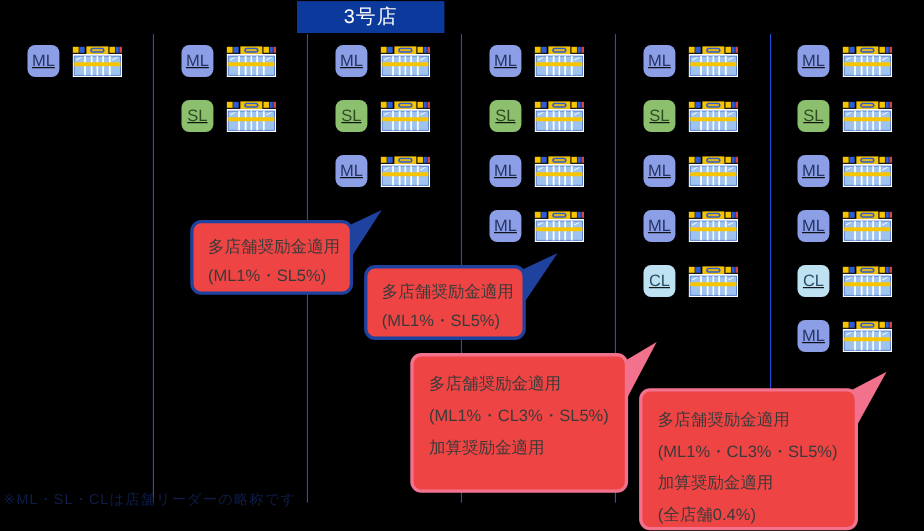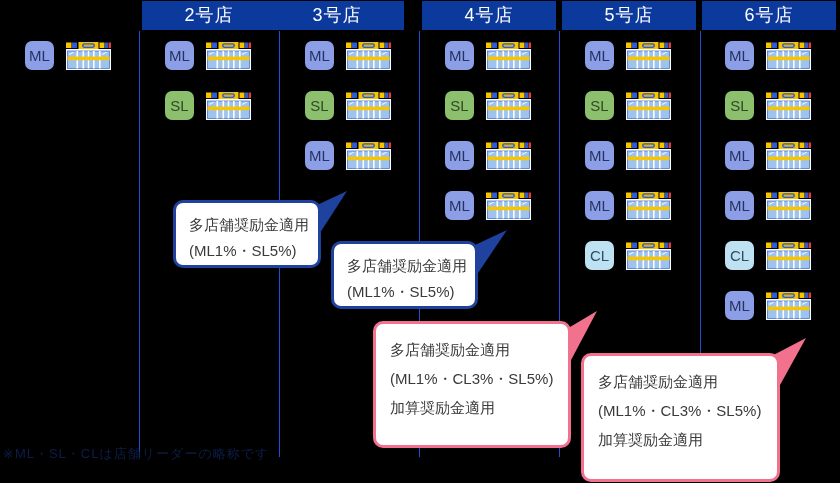--- a/index.html
+++ b/index.html
@@ -8,30 +8,30 @@
     font-family:"Liberation Sans","DejaVu Sans",sans-serif;
   }
   
   .vline{position:absolute;top:31px;height:426px;width:1px;background:#1e4fd6;z-index:0;}
   
   .col-header{
     position:absolute;top:1px;height:29px;width:134px;background:#0c3a9c;color:#ffffff;
     font-size:18px;line-height:29px;text-align:center;z-index:1;letter-spacing:1px;
   }
   
-  .badge-col{position:absolute;top:41px;width:134px;z-index:1;}
+  .badge-col{position:absolute;top:41px;width:134px;z-index:1;text-decoration:underline;}
   .brow{height:29px;margin-bottom:21px;display:flex;align-items:center;}
   .badge{
     display:inline-flex;width:29px;height:29px;margin-left:25px;border-radius:7px;
     align-items:center;justify-content:center;font-size:15px;flex:0 0 auto;
   }
   .store-icon{display:inline-block;width:45px;height:28px;margin-left:12px;flex:0 0 auto;}
   
   .callout{
-    position:absolute;z-index:3;background:#ffffff;border-radius:10px;
+    position:absolute;z-index:3;background:#ef4444;border-radius:10px;
     color:#3a3a3a;font-size:15px;box-sizing:border-box;
   }
   .callout.blue{border:3px solid #1f429f;}
   .callout.pink{border:3px solid #f2728e;}
   .callout.small{padding:9px 0 0 13px;line-height:26px;}
   .callout.large{padding:11px 0 0 14px;line-height:29px;}
   .cline{white-space:nowrap;}
   .pointer-layer{position:absolute;left:0;top:0;z-index:2;pointer-events:none;}
   .footnote{
     position:absolute;left:3px;top:445px;z-index:1;font-size:13px;color:#0e1d4a;letter-spacing:1px;white-space:nowrap;
@@ -41,25 +41,21 @@
 <body>
 
 <div class="canvas">
 
   <div class="vline" style="left:139px"></div>
   <div class="vline" style="left:279px"></div>
   <div class="vline" style="left:419px"></div>
   <div class="vline" style="left:559px"></div>
   <div class="vline" style="left:700px"></div>
 
-  <div class="col-header" style="left:142px">2号店</div>
   <div class="col-header" style="left:270px">3号店</div>
-  <div class="col-header" style="left:422px">4号店</div>
-  <div class="col-header" style="left:562px">5号店</div>
-  <div class="col-header" style="left:702px">6号店</div>
 
   <div class="badge-col" style="left:0px">
       <div class="brow">
         <span class="badge" style="background: rgb(140, 159, 230); color: rgb(39, 52, 99);">ML</span>
         <span class="store-icon">
     <svg width="45" height="28" viewBox="0 0 45 28" xmlns="http://www.w3.org/2000/svg">
 
       <rect x="0" y="0.5" width="5.5" height="5.5" fill="#f6c400"></rect>
       <rect x="6" y="0.5" width="5" height="5.5" fill="#2e5bd6"></rect>
       <rect x="12.5" y="0" width="20" height="7" fill="#f6c400"></rect>
@@ -717,17 +713,18 @@
   <div class="callout pink large" style="left:373px;top:321px;width:198px;height:127px">
     <div class="cline">多店舗奨励金適用</div>
     <div class="cline">(ML1%・CL3%・SL5%)</div>
     <div class="cline">加算奨励金適用</div>
   </div>
 
   <div class="callout pink large" style="left:581px;top:353px;width:199px;height:129px">
     <div class="cline">多店舗奨励金適用</div>
     <div class="cline">(ML1%・CL3%・SL5%)</div>
     <div class="cline">加算奨励金適用</div>
+    <div class="cline">(全店舗0.4%)</div>
   </div>
 
   <div class="footnote">※ML・SL・CLは店舗リーダーの略称です</div>
 
 </div>
 
 </body></html>

